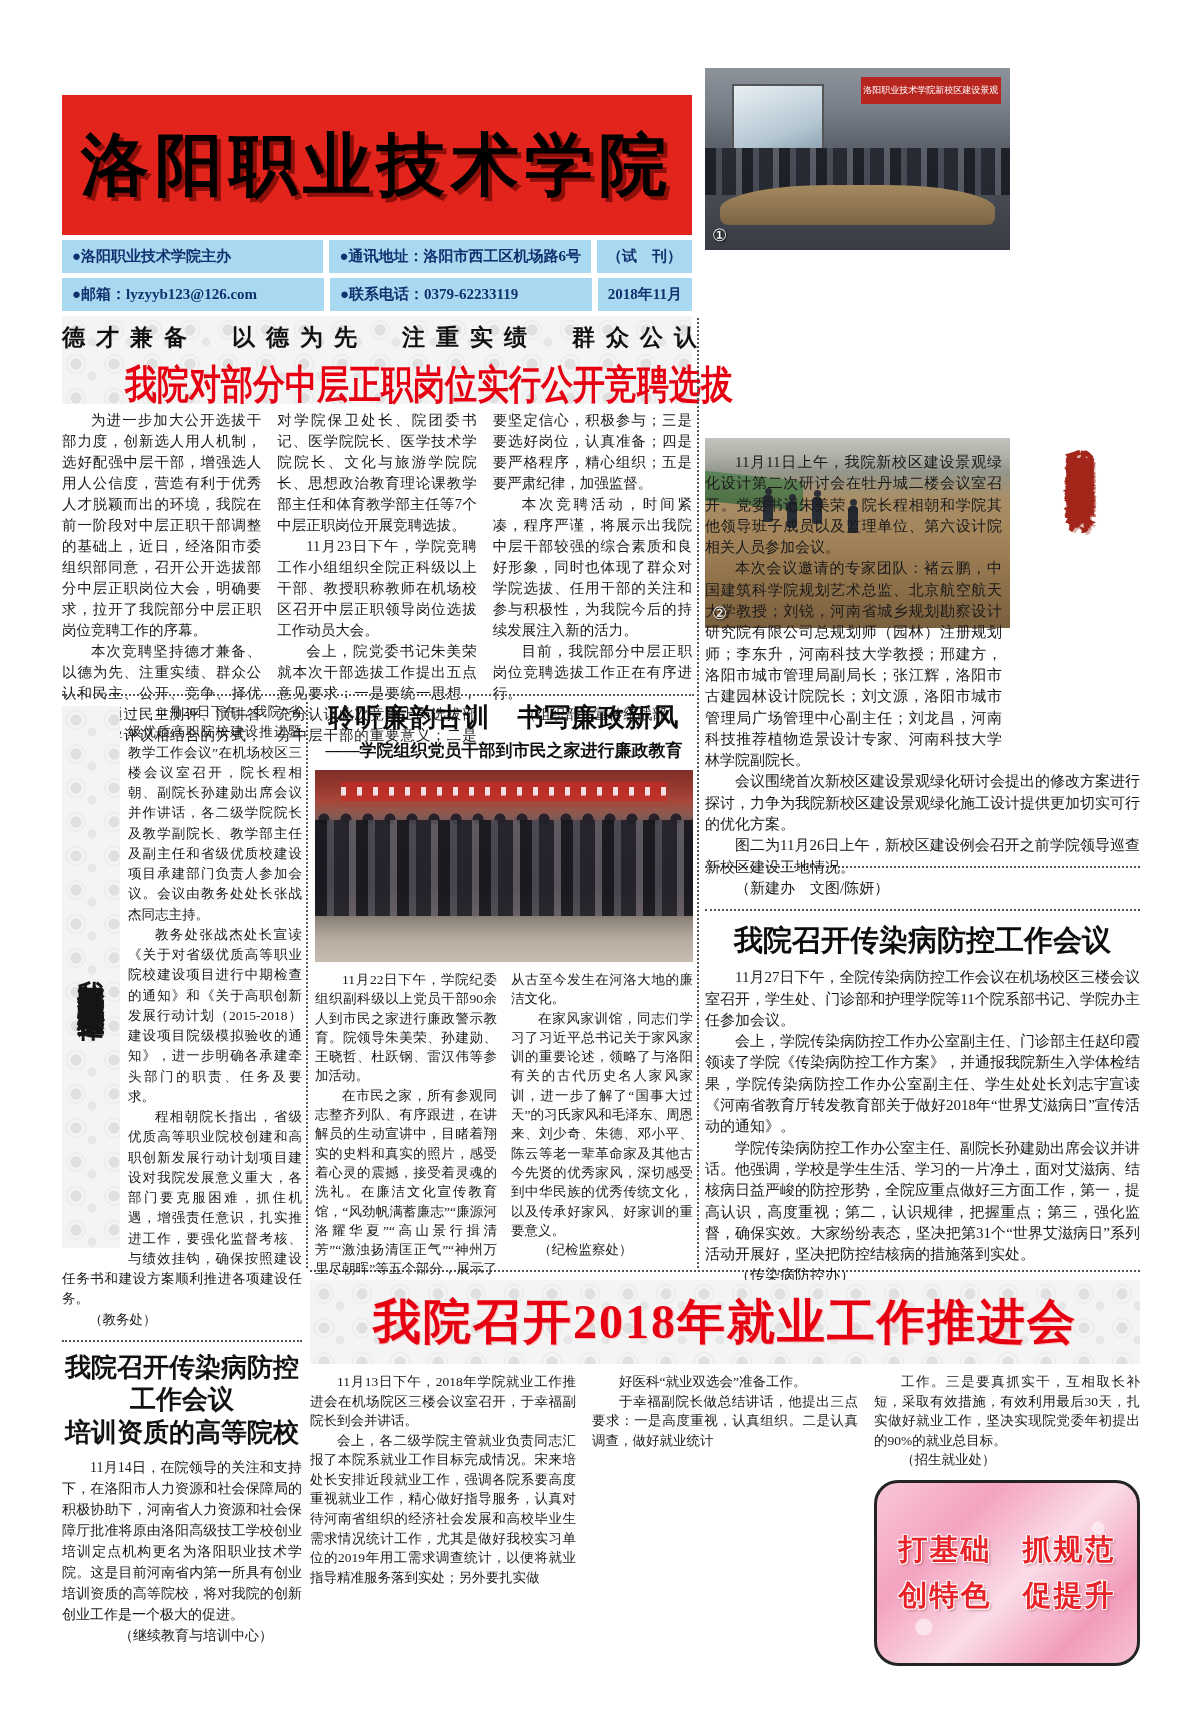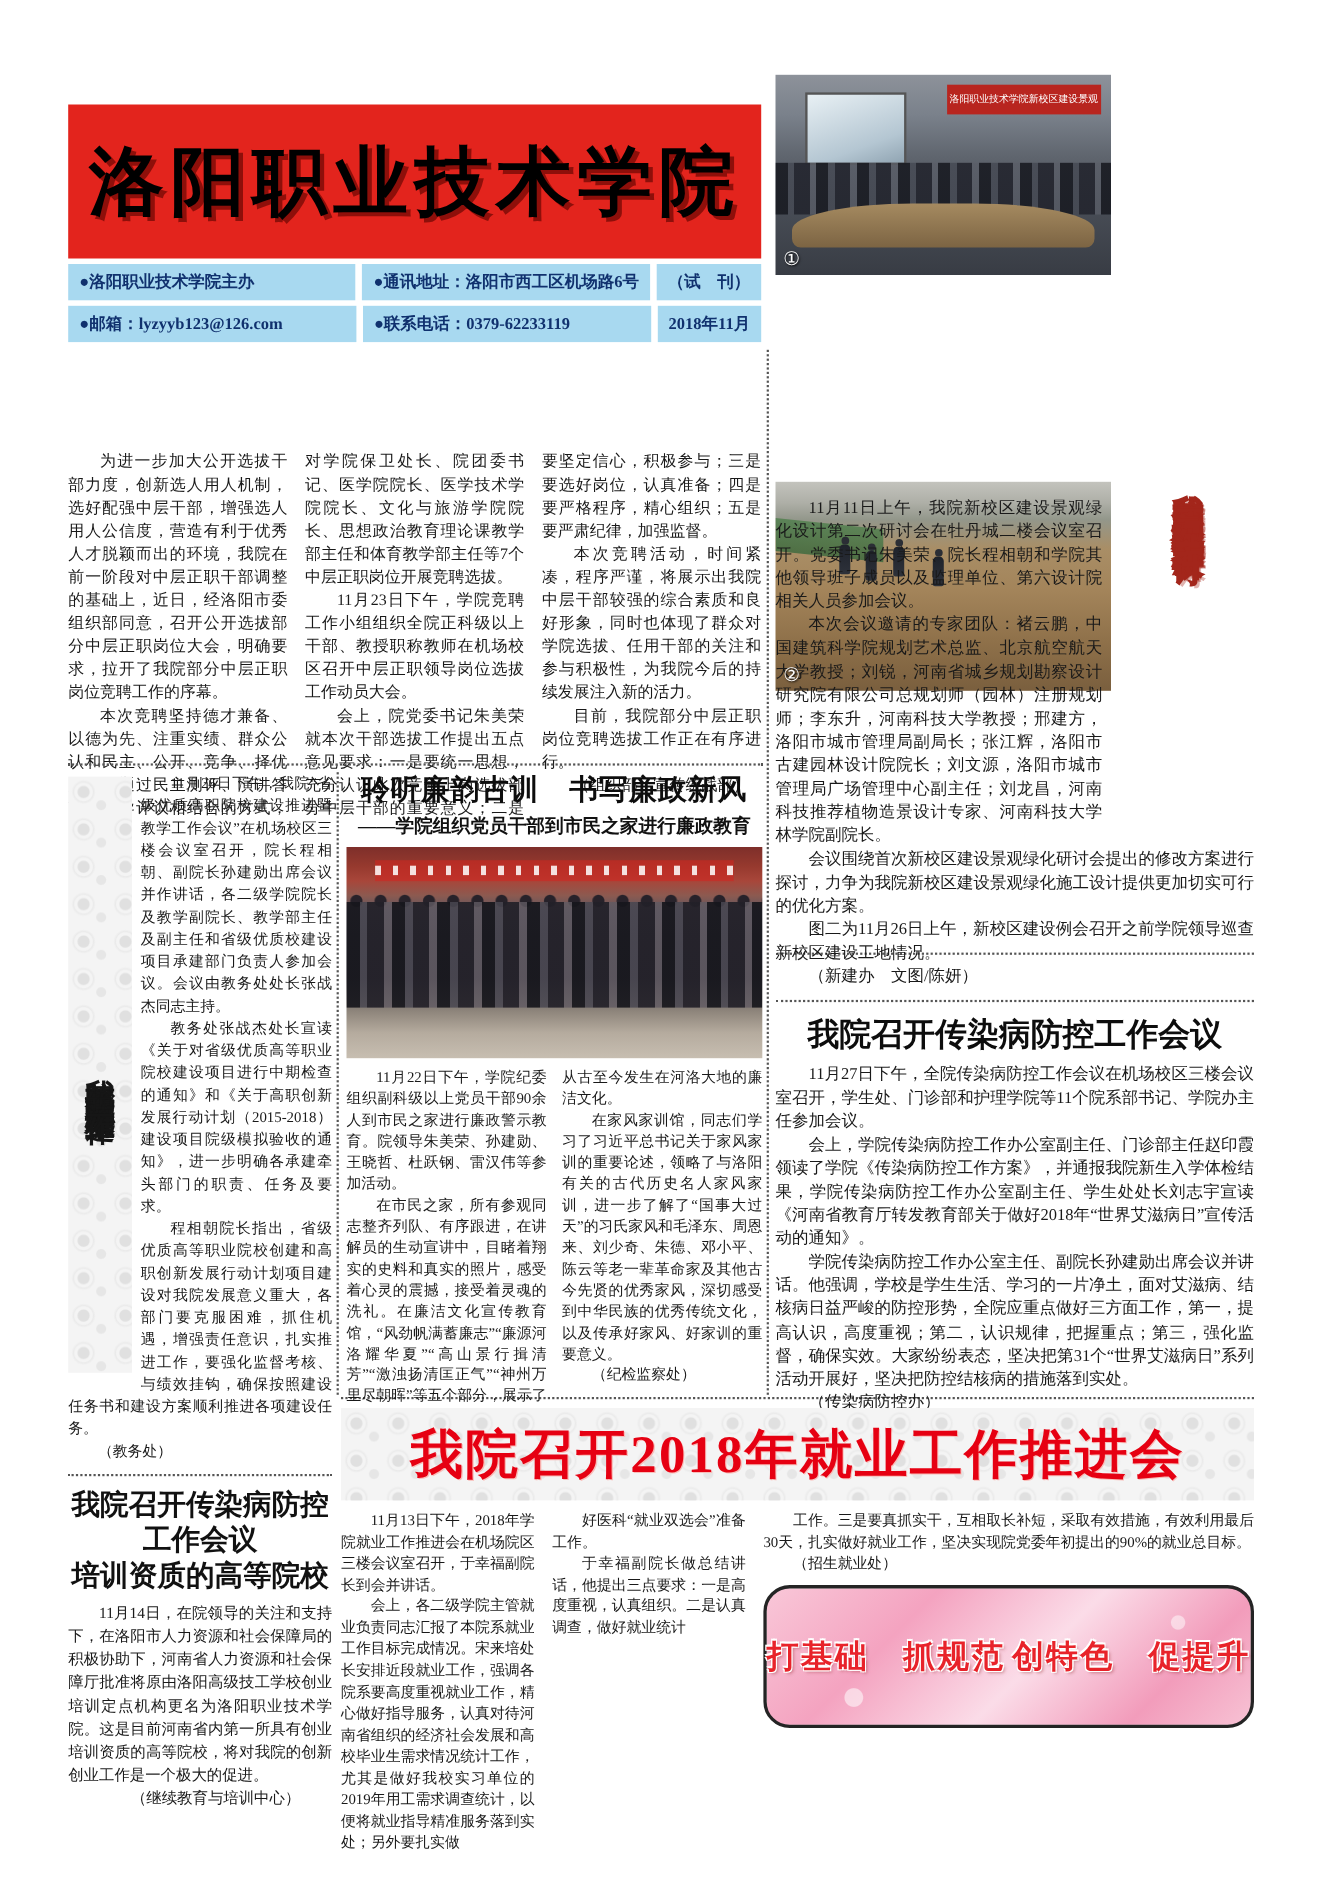--- a/index.html
+++ b/index.html
@@ -119,26 +119,26 @@
   .epidemic-body p, .epidemic-body .sig { font-size:15px; line-height:1.42; }
 
   
   .jobs-band { left:310px; top:1280px; width:830px; height:84px; display:flex; align-items:center; justify-content:center; }
   .jobs-title { font-size:48px; font-weight:900; color:#e60012; letter-spacing:2px; white-space:nowrap;
                 text-shadow:1px 1px 0 #f9bdb9; }
   .jobs-body { left:310px; top:1372px; width:830px; display:flex; gap:16px; }
   .jobs-col { flex:1; }
   .jobs-col p, .jobs-col .sig-left { font-size:13.5px; line-height:1.45; }
 
-  .slogan-box { margin-top:10px; height:130px; border:3px solid #242424; border-radius:24px;
+  .slogan-box { margin-top:10px; height:186px; border:3px solid #242424; border-radius:24px;
                 background:
                   radial-gradient(circle at 18% 80%, rgba(255,255,255,.55) 0 8px, transparent 9px),
                   radial-gradient(circle at 85% 25%, rgba(255,255,255,.5) 0 6px, transparent 7px),
                   linear-gradient(135deg,#f9c7d8 0%,#f4a3c0 28%,#fbdce8 55%,#f29cbb 80%,#f7c2d4 100%);
-                display:flex; flex-direction:row; align-items:center; justify-content:center; gap:6px; }
+                display:flex; flex-direction:column; align-items:center; justify-content:center; gap:6px; }
   .slogan-line { font-size:29px; font-weight:900; color:#e8232a; letter-spacing:2px; white-space:nowrap;
                  text-shadow:-1px -1px 0 #fff, 1px -1px 0 #fff, -1px 1px 0 #fff, 1px 1px 0 #fff, 2px 2px 3px rgba(120,0,0,.35); }
 </style>
 </head>
 <body>
 
 <div class="page">
 
   <div class="abs masthead">
     <div class="masthead-title">洛阳职业技术学院</div>
@@ -148,20 +148,24 @@
     <div class="seg grow">●洛阳职业技术学院主办</div>
     <div class="seg grow">●通讯地址：洛阳市西工区机场路6号</div>
     <div class="seg">（试　刊）</div>
   </div>
   <div class="abs infobar" style="left:62px; top:278px; width:630px;">
     <div class="seg grow">●邮箱：lyzyyb123@126.com</div>
     <div class="seg grow">●联系电话：0379-62233119</div>
     <div class="seg">2018年11月</div>
   </div>
 
+  <div class="abs lead-head pattern">
+    <div class="kicker">德才兼备　以德为先　注重实绩　群众公认</div>
+    <div class="lead-title">我院对部分中层正职岗位实行公开竞聘选拔</div>
+  </div>
 
   <div class="abs lead-body body-txt">
     <p>为进一步加大公开选拔干部力度，创新选人用人机制，选好配强中层干部，增强选人用人公信度，营造有利于优秀人才脱颖而出的环境，我院在前一阶段对中层正职干部调整的基础上，近日，经洛阳市委组织部同意，召开公开选拔部分中层正职岗位大会，明确要求，拉开了我院部分中层正职岗位竞聘工作的序幕。</p>
     <p>本次竞聘坚持德才兼备、以德为先、注重实绩、群众公认和民主、公开、竞争、择优原则，通过民主测评、演讲答辩、领导评议相结合的方式，对学院保卫处长、院团委书记、医学院院长、医学技术学院院长、文化与旅游学院院长、思想政治教育理论课教学部主任和体育教学部主任等7个中层正职岗位开展竞聘选拔。</p>
     <p>11月23日下午，学院竞聘工作小组组织全院正科级以上干部、教授职称教师在机场校区召开中层正职领导岗位选拔工作动员大会。</p>
     <p>会上，院党委书记朱美荣就本次干部选拔工作提出五点意见要求：一是要统一思想，充分认识此次竞争上岗选拔部分中层干部的重要意义；二是要坚定信心，积极参与；三是要选好岗位，认真准备；四是要严格程序，精心组织；五是要严肃纪律，加强监督。</p>
     <p>本次竞聘活动，时间紧凑，程序严谨，将展示出我院中层干部较强的综合素质和良好形象，同时也体现了群众对学院选拔、任用干部的关注和参与积极性，为我院今后的持续发展注入新的活力。</p>
     <p>目前，我院部分中层正职岗位竞聘选拔工作正在有序进行。</p>
     <p class="sig">（组织部　宣传统战部）</p>
   </div>

